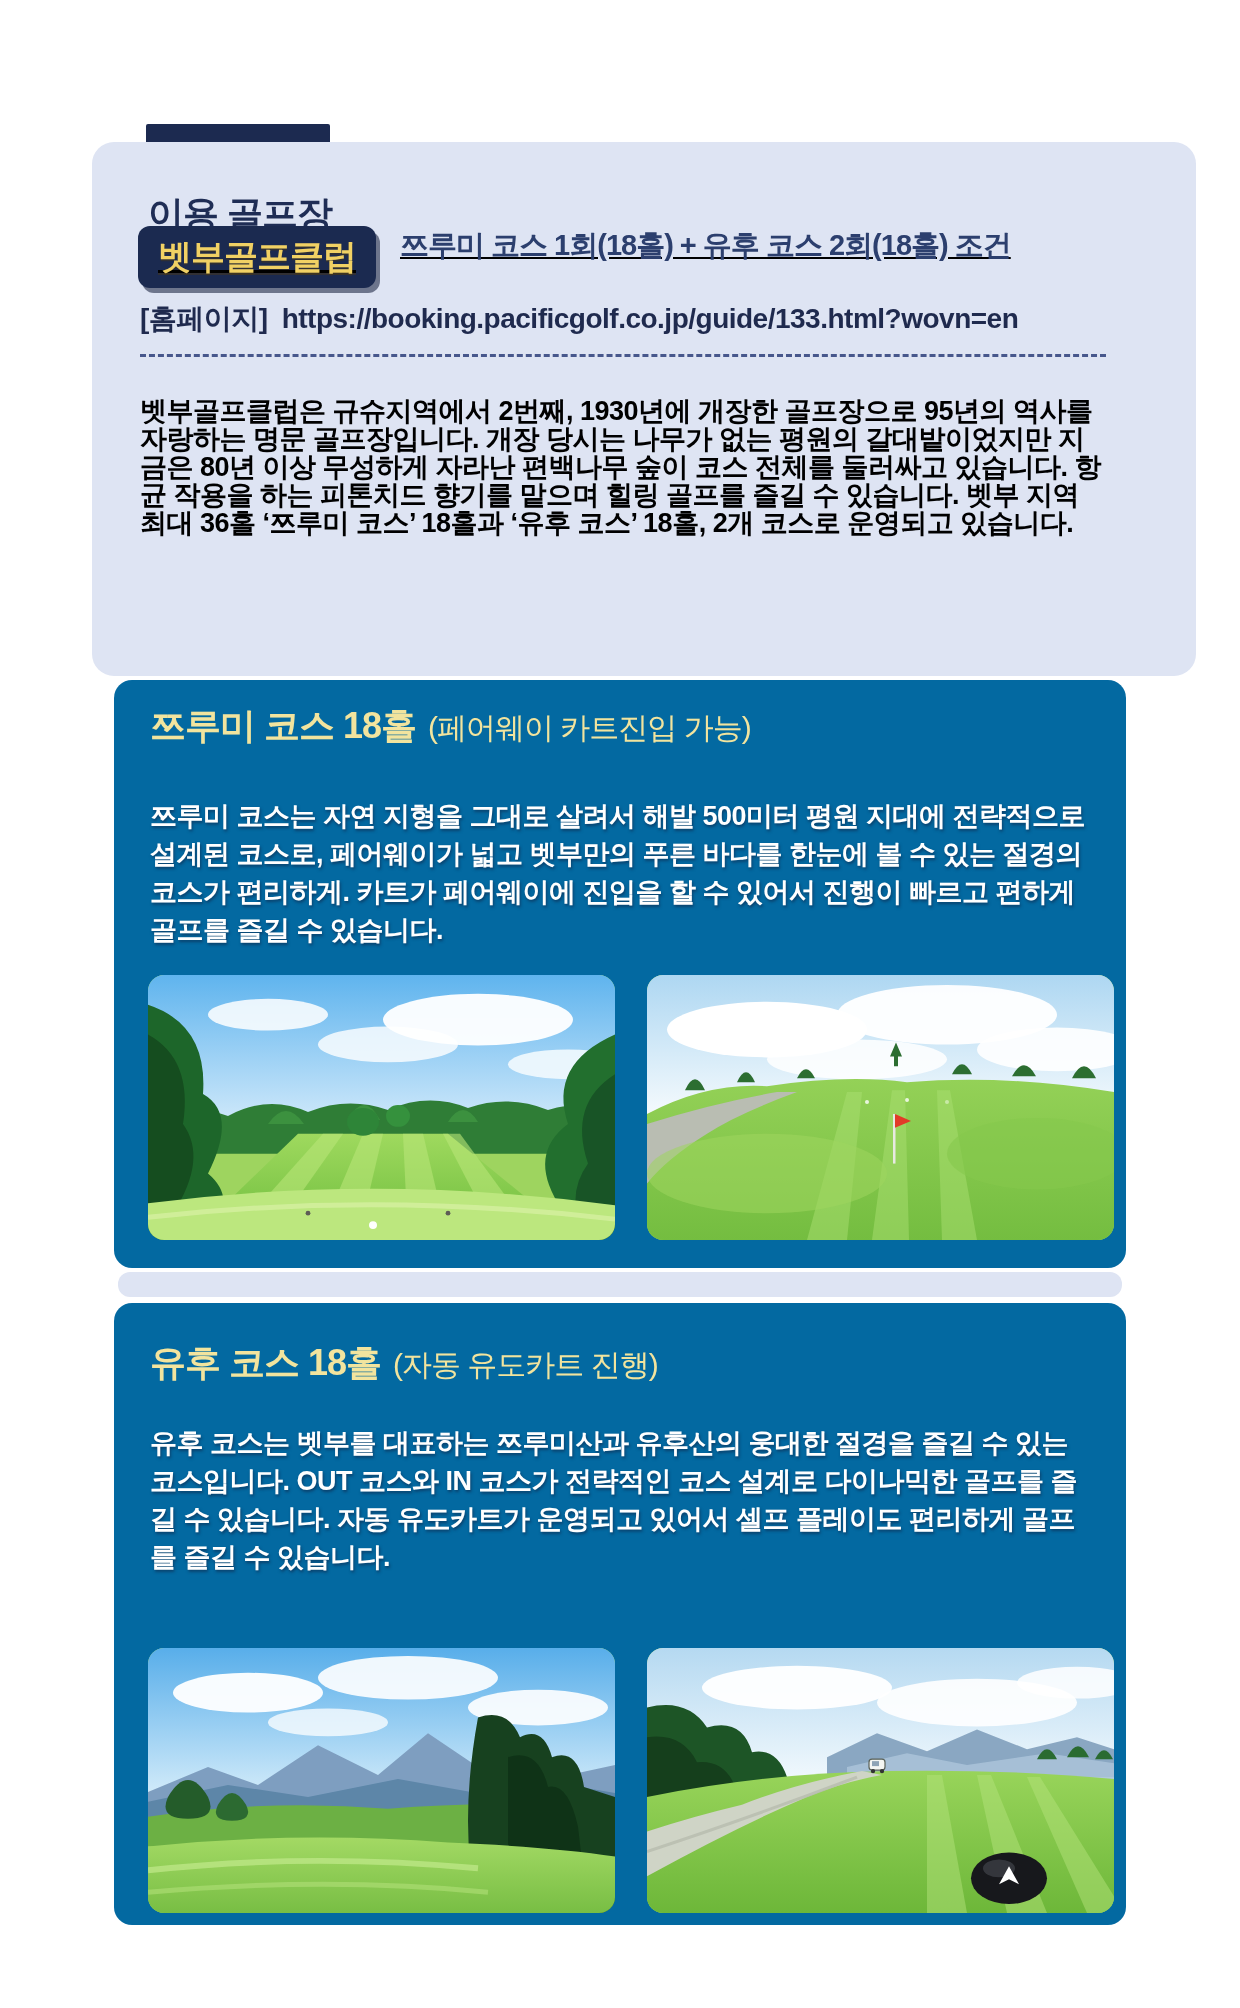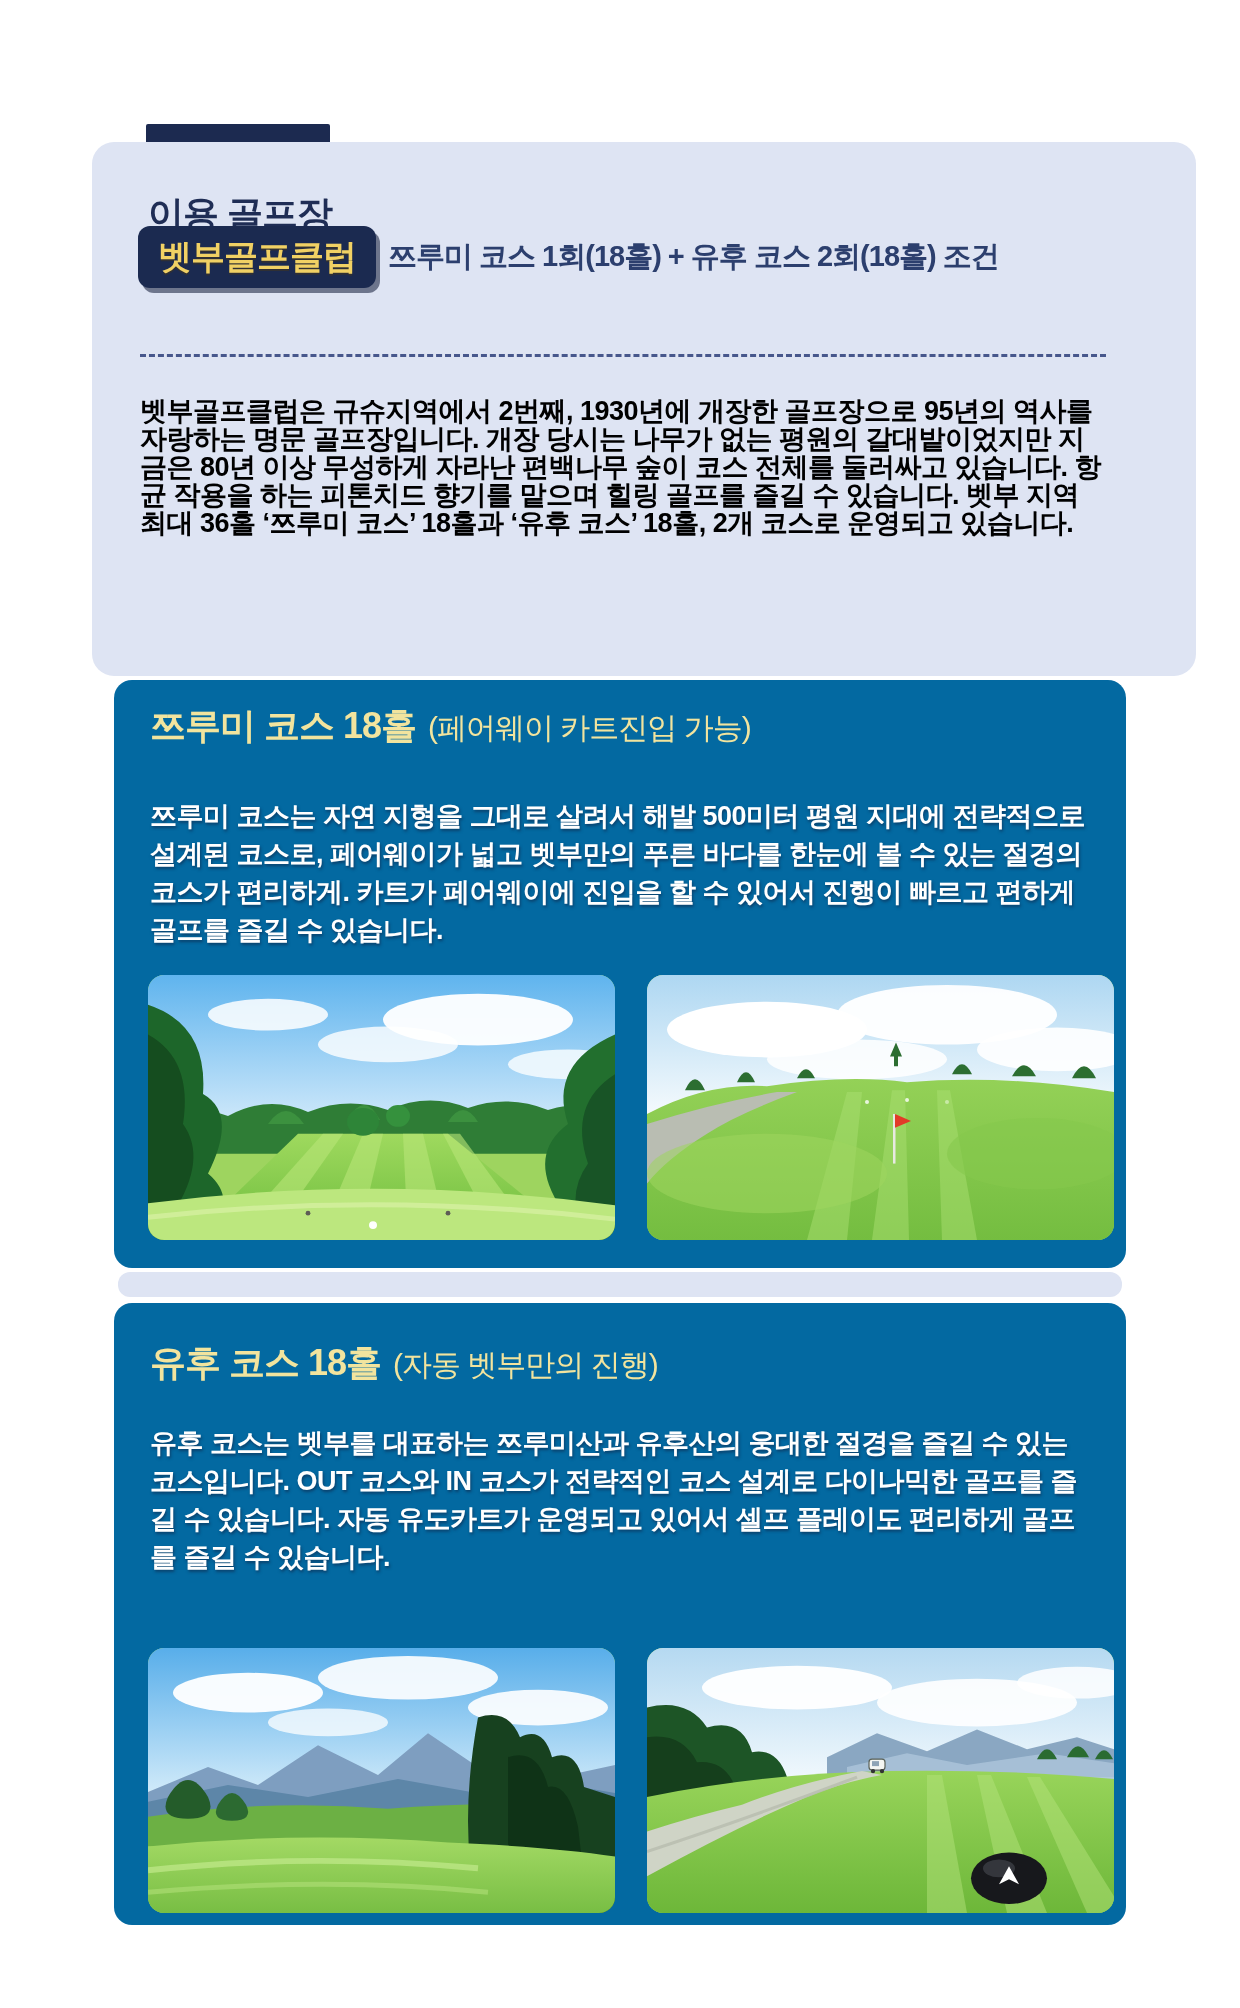--- a/index.html
+++ b/index.html
@@ -14,21 +14,21 @@
   }
   .light-panel{
     position:absolute;left:92px;top:142px;width:1056px;height:534px;
     background:#dee4f3;border-radius:22px;overflow:hidden;padding-left:48px;
   }
   .light-title{
     position:absolute;left:56px;top:24px;
     font-size:36px;font-weight:bold;color:#1f2d55;letter-spacing:-1px;
   }
   .club-row{
-    position:absolute;left:46px;top:84px;display:flex;align-items:center;gap:12px;
+    position:absolute;left:46px;top:84px;display:flex;gap:24px;text-decoration:underline;
   }
   .club-badge{
     background:#1b2a50;border-radius:12px;padding:8px 20px;
     font-size:34px;font-weight:bold;color:#f1d164;letter-spacing:-1px;
     box-shadow:4px 5px 0 rgba(16,26,54,.55);
     text-shadow:0 2px 0 rgba(90,60,0,.35);
   }
   .club-condition{font-size:29px;font-weight:bold;color:#2c3f6e;letter-spacing:-1px;}
   .homepage-line{
     position:absolute;left:48px;top:158px;font-size:28px;color:#1f2a4e;
@@ -86,20 +86,23 @@
   <div class="accent-bar"></div>
 
   <section class="light-panel">
     <h1 class="light-title">이용 골프장</h1>
 
     <div class="club-row">
       <span class="club-badge">벳부골프클럽</span>
       <span class="club-condition">쯔루미 코스 1회(18홀) + 유후 코스 2회(18홀) 조건</span>
     </div>
 
+    <div class="homepage-line">
+      <span class="homepage-label">[홈페이지]</span><span class="homepage-url">https://booking.pacificgolf.co.jp/guide/133.html?wovn=en</span>
+    </div>
 
     <div class="dashed-divider"></div>
 
     <p class="club-desc">벳부골프클럽은 규슈지역에서 2번째, 1930년에 개장한 골프장으로 95년의 역사를 자랑하는 명문 골프장입니다. 개장 당시는 나무가 없는 평원의 갈대밭이었지만 지금은 80년 이상 무성하게 자라난 편백나무 숲이 코스 전체를 둘러싸고 있습니다. 항균 작용을 하는 피톤치드 향기를 맡으며 힐링 골프를 즐길 수 있습니다. 벳부 지역 최대 36홀 ‘쯔루미 코스’ 18홀과 ‘유후 코스’ 18홀, 2개 코스로 운영되고 있습니다.</p>
   </section>
 
   <section class="dark-panel panel-1">
     <div class="course-header">
       <span class="course-title">쯔루미 코스 18홀</span>
       <span class="course-subtitle">(페어웨이 카트진입 가능)</span>
@@ -193,21 +196,21 @@
         </svg>
       </div>
     </div>
   </section>
 
   <div class="divider-strip"></div>
 
   <section class="dark-panel panel-2">
     <div class="course-header">
       <span class="course-title">유후 코스 18홀</span>
-      <span class="course-subtitle">(자동 벳부만의 진행)</span>
+      <span class="course-subtitle">(자동 유도카트 진행)</span>
     </div>
     <p class="course-desc">유후 코스는 벳부를 대표하는 쯔루미산과 유후산의 웅대한 절경을 즐길 수  있는 코스입니다. OUT 코스와 IN 코스가 전략적인 코스 설계로 다이나믹한 골프를 즐길 수 있습니다. 자동 유도카트가 운영되고 있어서 셀프 플레이도 편리하게 골프를 즐길 수 있습니다.</p>
 
     <div class="photo-row">
 
       <div class="photo">
         <svg viewBox="0 0 467 267" preserveAspectRatio="none">
           <defs>
             <linearGradient id="skyC" x1="0" y1="0" x2="0" y2="1">
               <stop offset="0" stop-color="#58aeea"></stop>

